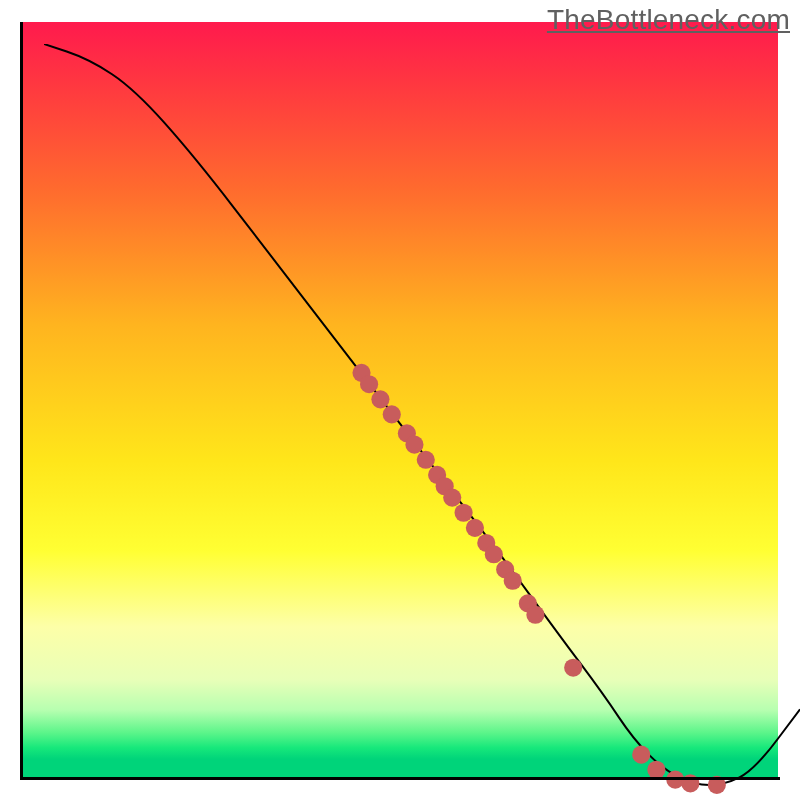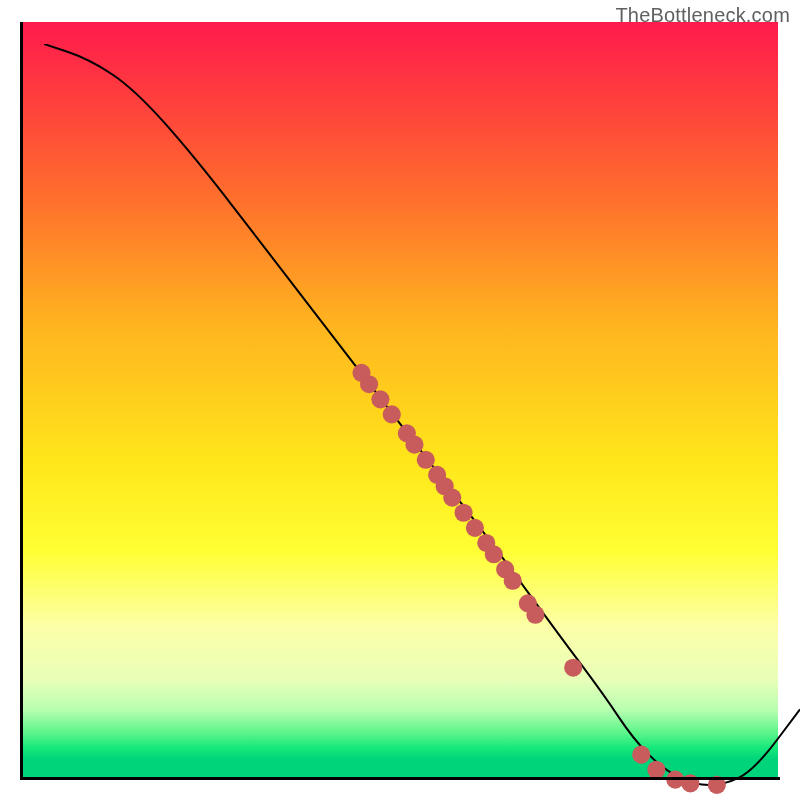--- a/index.html
+++ b/index.html
@@ -12,24 +12,25 @@
   }
   .canvas {
     position: relative;
     width: 800px;
     height: 800px;
   }
   .attribution {
     position: absolute;
     top: 4px;
     right: 10px;
-    font-size: 20px;
+    font-size: 28px;
     color: #606060;
     font-weight: 400;
     letter-spacing: 0.2px;
+    text-decoration: underline;
   }
   .plot-area {
     position: absolute;
     left: 22px;
     top: 22px;
     width: 756px;
     height: 756px;
     box-sizing: border-box;
   }
   

